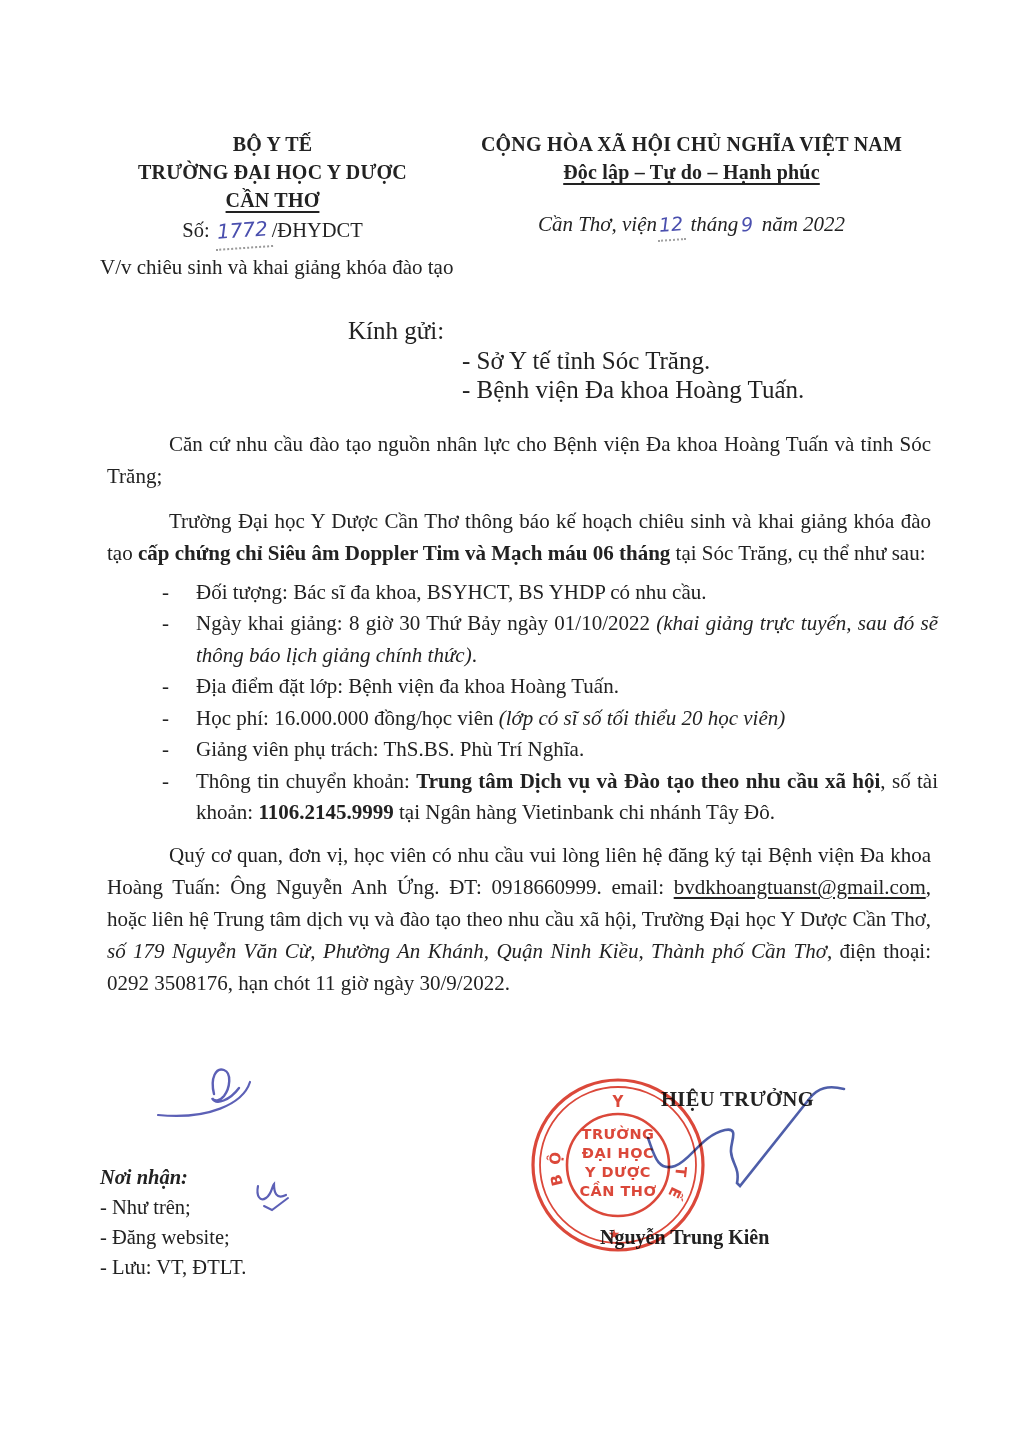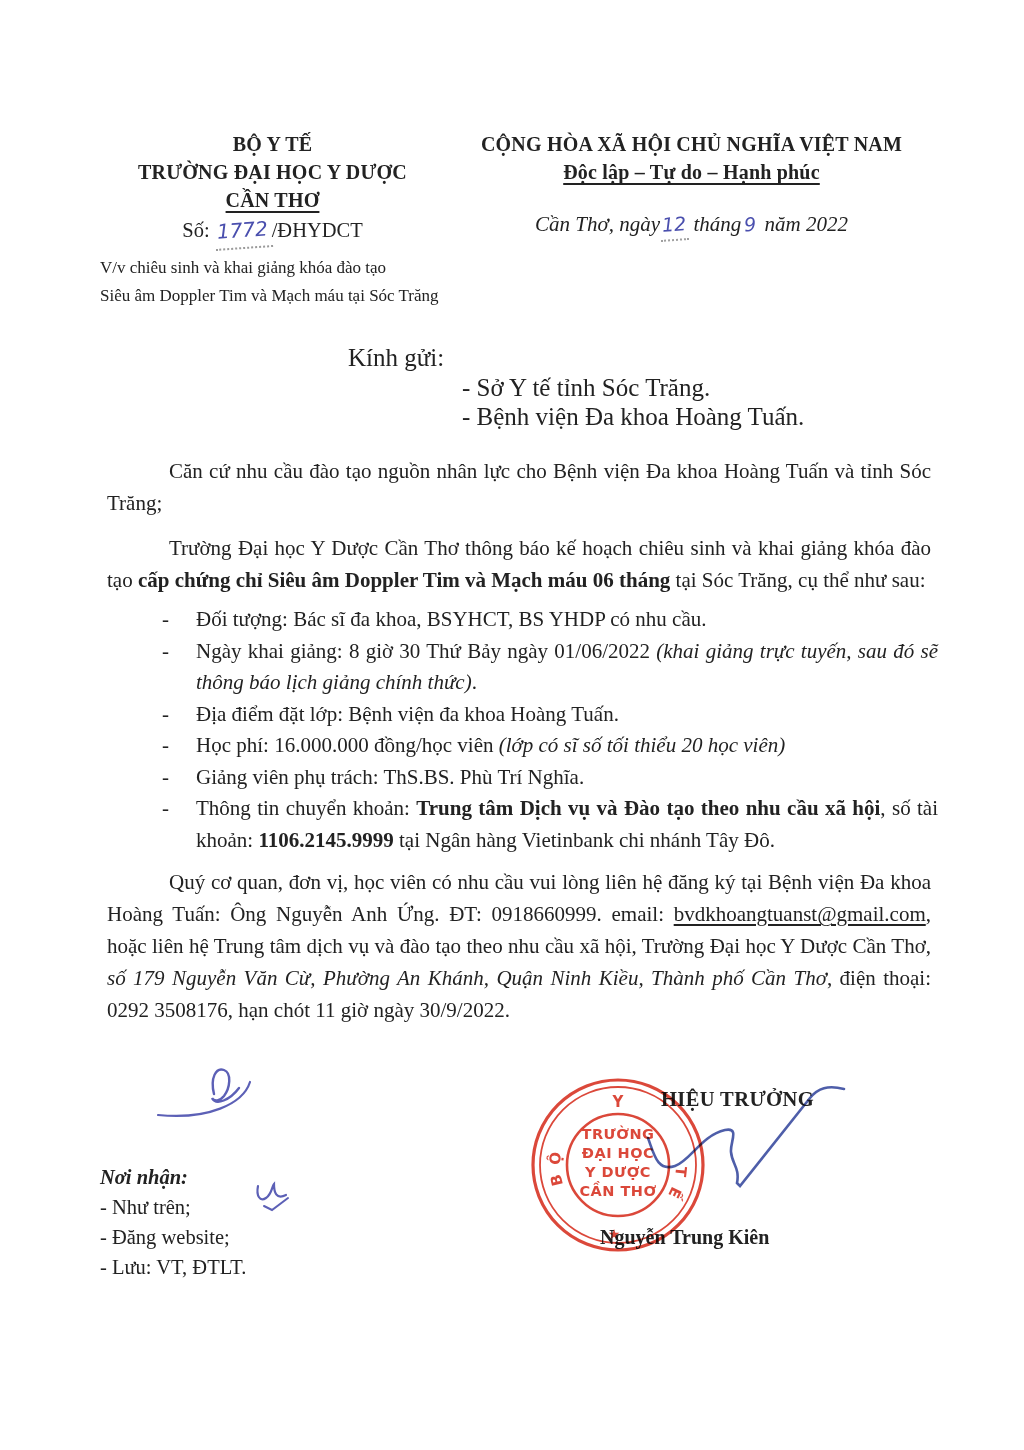--- a/index.html
+++ b/index.html
@@ -12,21 +12,21 @@
   .hdr-left{width:345px;text-align:center;}
   .hdr-right{flex:1;text-align:center;}
   .hline{font-weight:bold;font-size:20px;line-height:28px;letter-spacing:.2px;}
   .uline{text-decoration:underline;text-underline-offset:4px;text-decoration-thickness:2px;display:inline-block;}
   .so-line{font-size:20.5px;line-height:32px;}
   .hand{font-family:"DejaVu Sans",sans-serif;font-style:italic;color:#4a4fae;display:inline-block;transform:rotate(-4deg);}
   .hand-num{border-bottom:2px dotted #9a9a9a;padding:0 4px 1px 2px;font-size:20px;}
   .date-line{font-style:italic;font-size:21px;line-height:28px;margin-top:24px;}
   .hand-day{border-bottom:2px dotted #a0a0a0;padding:0 2px 1px 2px;font-size:19px;}
   .hand-month{font-size:19px;padding:0 3px;}
-  .subject{font-size:17px;line-height:27.5px;margin-top:5px;white-space:nowrap;}
+  .subject{font-size:21px;line-height:27.5px;margin-top:5px;white-space:nowrap;}
   .recipients{margin-top:34px;font-size:25px;}
   .salutation{padding-left:248px;line-height:30px;}
   .recipient-item{padding-left:362px;line-height:29px;}
   .p{font-size:21px;line-height:32px;text-align:justify;text-indent:62px;margin:7px;}
   .p1{margin-top:24px;}
   .p2{margin-top:13px;}
   .p3{margin-top:10px;}
   .blist{list-style:none;margin:8px 0 8px 0;padding:0;}
   .blist li{font-size:21px;line-height:31.5px;text-align:justify;padding-left:96px;}
   .dash{display:inline-block;width:34px;margin-left:-34px;}
@@ -57,42 +57,41 @@
     <div class="hdr-row">
       <div class="hdr-left">
         <div class="hline">BỘ Y TẾ</div>
         <div class="hline">TRƯỜNG ĐẠI HỌC Y DƯỢC</div>
         <div class="hline"><span class="uline">CẦN THƠ</span></div>
         <div class="so-line"><span>Số:</span> <span class="hand hand-num">1772</span><span>/ĐHYDCT</span></div>
       </div>
       <div class="hdr-right">
         <div class="hline">CỘNG HÒA XÃ HỘI CHỦ NGHĨA VIỆT NAM</div>
         <div class="hline"><span class="uline">Độc lập – Tự do – Hạnh phúc</span></div>
-        <div class="date-line"><span>Cần Thơ, ngày</span><span class="hand hand-day">12</span> <span>tháng</span><span class="hand hand-month">9</span> <span>năm 2022</span></div>
+        <div class="date-line"><span>Cần Thơ, viện</span><span class="hand hand-day">12</span> <span>tháng</span><span class="hand hand-month">9</span> <span>năm 2022</span></div>
       </div>
     </div>
 
     <div class="subject">
       <div>V/v chiêu sinh và khai giảng khóa đào tạo</div>
-      <div>Siêu âm Doppler Tim và Mạch máu tại Sóc Trăng</div>
     </div>
 
     <div class="recipients">
       <div class="salutation">Kính gửi:</div>
       <div class="recipient-item">- Sở Y tế tỉnh Sóc Trăng.</div>
       <div class="recipient-item">- Bệnh viện Đa khoa Hoàng Tuấn.</div>
     </div>
 
     <p class="p p1">Căn cứ nhu cầu đào tạo nguồn nhân lực cho Bệnh viện Đa khoa Hoàng Tuấn và tỉnh Sóc Trăng;</p>
 
     <p class="p p2"><span>Trường Đại học Y Dược Cần Thơ thông báo kế hoạch chiêu sinh và khai giảng khóa đào tạo </span><span class="b">cấp chứng chỉ Siêu âm Doppler Tim và Mạch máu 06 tháng</span><span> tại Sóc Trăng, cụ thể như sau:</span></p>
 
     <ul class="blist">
       <li><span class="dash">-</span><span>Đối tượng: Bác sĩ đa khoa, BSYHCT, BS YHDP có nhu cầu.</span></li>
-      <li><span class="dash">-</span><span>Ngày khai giảng: 8 giờ 30 Thứ Bảy ngày 01/06/2022 </span><span class="i">(khai giảng trực tuyến, sau đó sẽ thông báo lịch giảng chính thức)</span><span>.</span></li>
+      <li><span class="dash">-</span><span>Ngày khai giảng: 8 giờ 30 Thứ Bảy ngày 01/10/2022 </span><span class="i">(khai giảng trực tuyến, sau đó sẽ thông báo lịch giảng chính thức)</span><span>.</span></li>
       <li><span class="dash">-</span><span>Địa điểm đặt lớp: Bệnh viện đa khoa Hoàng Tuấn.</span></li>
       <li><span class="dash">-</span><span>Học phí: 16.000.000 đồng/học viên </span><span class="i">(lớp có sĩ số tối thiểu 20 học viên)</span></li>
       <li><span class="dash">-</span><span>Giảng viên phụ trách: ThS.BS. Phù Trí Nghĩa.</span></li>
       <li><span class="dash">-</span><span>Thông tin chuyển khoản: </span><span class="b">Trung tâm Dịch vụ và Đào tạo theo nhu cầu xã hội</span><span>, số tài khoản: </span><span class="b">1106.2145.9999</span><span> tại Ngân hàng Vietinbank chi nhánh Tây Đô.</span></li>
     </ul>
 
     <p class="p p3"><span>Quý cơ quan, đơn vị, học viên có nhu cầu vui lòng liên hệ đăng ký tại Bệnh viện Đa khoa Hoàng Tuấn: Ông Nguyễn Anh Ứng. ĐT: 0918660999. email: </span><span class="u">bvdkhoangtuanst@gmail.com</span><span>, hoặc liên hệ Trung tâm dịch vụ và đào tạo theo nhu cầu xã hội, Trường Đại học Y Dược Cần Thơ, </span><span class="i">số 179 Nguyễn Văn Cừ, Phường An Khánh, Quận Ninh Kiều, Thành phố Cần Thơ</span><span>, điện thoại: 0292 3508176, hạn chót 11 giờ ngày 30/9/2022.</span></p>
 
   </div>
 

